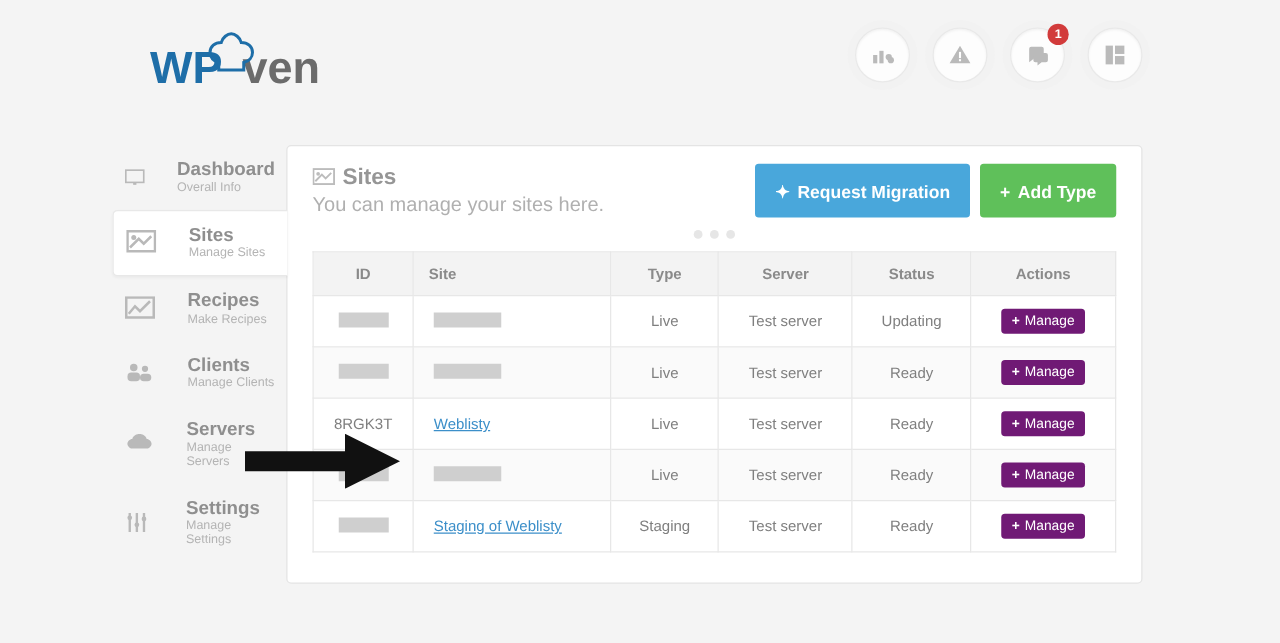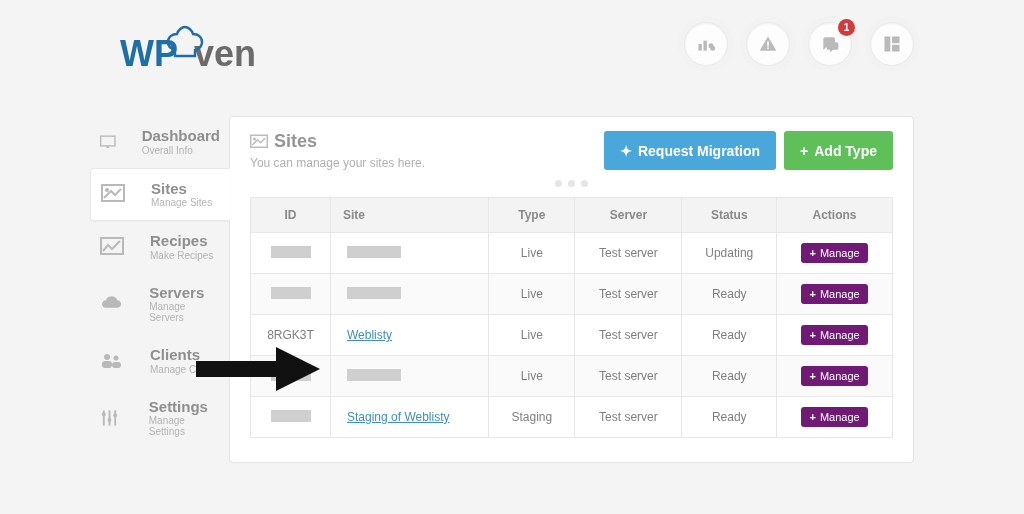--- a/index.html
+++ b/index.html
@@ -36,21 +36,21 @@
     .side-title { font-size:15px; font-weight:bold; color:#8f8f8f; line-height:1.1; }
     .side-sub { font-size:10px; color:#b4b4b4; }
 
     .panel {
       position:absolute; left:229px; top:116px; right:110px;
       background:#fff; border:1px solid #e4e4e4; border-radius:4px;
       padding:14px 20px 24px 20px;
     }
     .panel-header { display:flex; justify-content:space-between; }
     .panel-title-wrap h2 { font-size:18px; color:#969696; font-weight:bold; display:flex; align-items:center; gap:6px; }
-    .panel-title-wrap p { font-size:12px; color:#b0b0b0; margin-top:4px; }
+    .panel-title-wrap p { font-size:16px; color:#b0b0b0; margin-top:4px; }
     .panel-buttons { display:flex; gap:8px; }
     .btn-blue, .btn-green-lg {
       color:#fff; font-size:14px; font-weight:bold; border:none; border-radius:3px;
       padding:10px 16px; display:flex; align-items:center; gap:6px;
     }
     .btn-blue  { background:#49a7db; }
     .btn-green-lg { background:#5fc05a; }
 
     .dots { display:flex; justify-content:center; gap:6px; margin:10px 0 10px; }
     .dots span { width:7px; height:7px; border-radius:50%; background:#e6e6e6; }
@@ -153,37 +153,37 @@
         <rect x="1" y="1" width="22" height="16" fill="none" stroke="#b9b9b9" stroke-width="2"></rect>
         <polyline points="3,14 8,8 12,12 20,4" fill="none" stroke="#b9b9b9" stroke-width="2"></polyline>
       </svg>
     <div>
         <div class="side-title">Recipes</div>
         <div class="side-sub">Make Recipes</div>
       </div>
   </div>
   <div class="side-item">
     <svg class="icon" viewBox="0 0 24 20">
-        <path d="M6 14c-2 0-4-2-4-4s2-4 4-4c1-3 4-4 6-4s5 1 6 4c2 0 4 2 4 4s-2 4-4 4H6z" fill="#b9b9b9"></path>
-      </svg>
-    <div>
-        <div class="side-title">Servers</div>
-        <div class="side-sub">Manage Servers</div>
-      </div>
-  </div>
-  <div class="side-item">
-    <svg class="icon" viewBox="0 0 24 20">
         <circle cx="7" cy="6" r="3" fill="#b9b9b9"></circle>
         <circle cx="16" cy="7" r="2.5" fill="#b9b9b9"></circle>
         <rect x="2" y="10" width="10" height="7" rx="3" fill="#b9b9b9"></rect>
         <rect x="12" y="11" width="9" height="6" rx="3" fill="#b9b9b9"></rect>
       </svg>
     <div>
         <div class="side-title">Clients</div>
         <div class="side-sub">Manage Clients</div>
+      </div>
+  </div>
+  <div class="side-item">
+    <svg class="icon" viewBox="0 0 24 20">
+        <path d="M6 14c-2 0-4-2-4-4s2-4 4-4c1-3 4-4 6-4s5 1 6 4c2 0 4 2 4 4s-2 4-4 4H6z" fill="#b9b9b9"></path>
+      </svg>
+    <div>
+        <div class="side-title">Servers</div>
+        <div class="side-sub">Manage Servers</div>
       </div>
   </div>
   <div class="side-item">
     <svg class="icon" viewBox="0 0 24 20">
         <rect x="3" y="2" width="2" height="16" fill="#b9b9b9"></rect>
         <rect x="9" y="2" width="2" height="16" fill="#b9b9b9"></rect>
         <rect x="15" y="2" width="2" height="16" fill="#b9b9b9"></rect>
         <circle cx="4" cy="6" r="2" fill="#b9b9b9"></circle>
         <circle cx="10" cy="12" r="2" fill="#b9b9b9"></circle>
         <circle cx="16" cy="7" r="2" fill="#b9b9b9"></circle>

